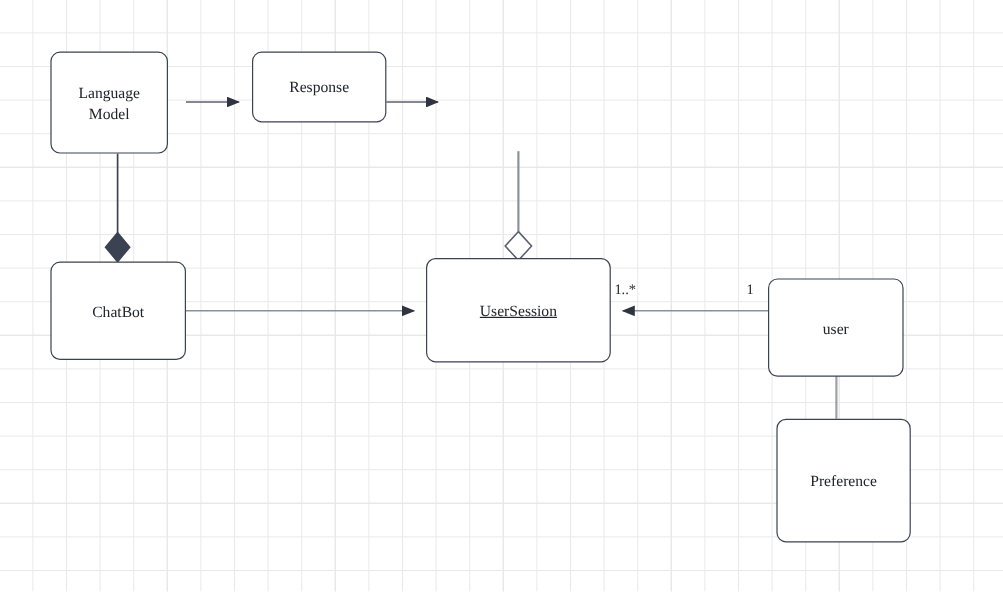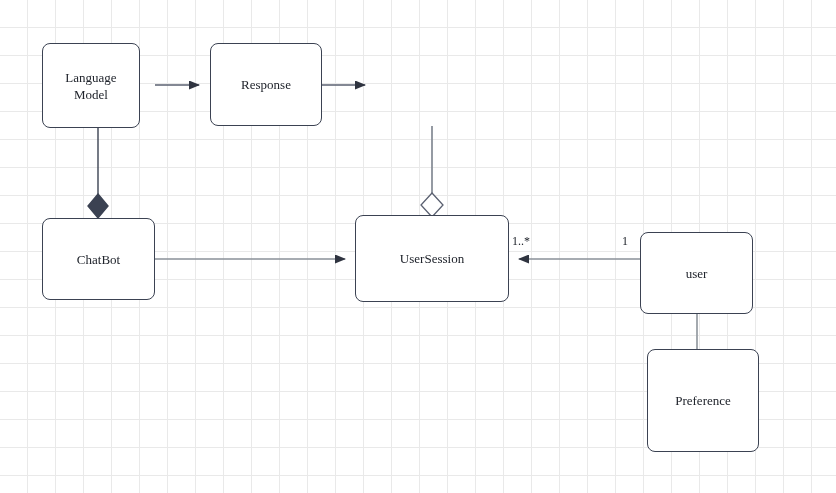--- a/index.html
+++ b/index.html
@@ -99,26 +99,26 @@
     </g>
   </svg>
 
   <div class="node" style="left:42px; top:43px; width:98px; height:85px;">
     <span>
       <span>Language</span><br>
       <span>Model</span>
     </span>
   </div>
 
-  <div class="node" style="left:210px; top:43px; width:112px; height:83px;">Response</div>
+  <div class="node" style="left:210px; top:43px; width:112px; height:59px;">Response</div>
 
 
   <div class="node" style="left:42px; top:218px; width:113px; height:82px;">ChatBot</div>
 
-  <div class="node" style="left:355px; top:215px; width:154px; height:87px;">UserSession</div>
+  <div class="node" style="left:355px; top:215px; width:154px; height:87px;text-decoration:underline;">UserSession</div>
 
   <div class="node" style="left:640px; top:232px; width:113px; height:82px;">user</div>
 
   <div class="node" style="left:647px; top:349px; width:112px; height:103px;">Preference</div>
 
   <div class="mult-label" style="left:512px; top:234px;">1..*</div>
 
   <div class="mult-label" style="left:622px; top:234px;">1</div>
 
 </div>

